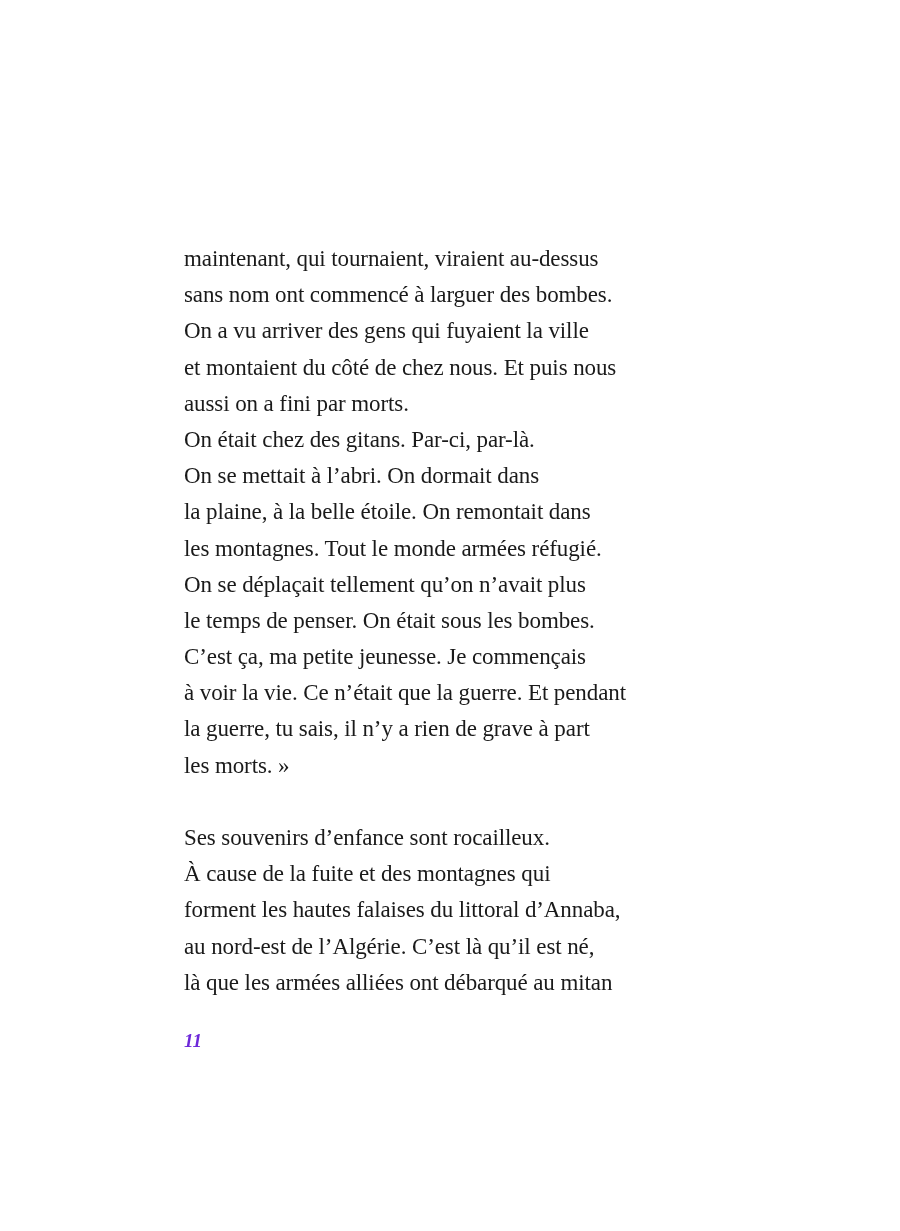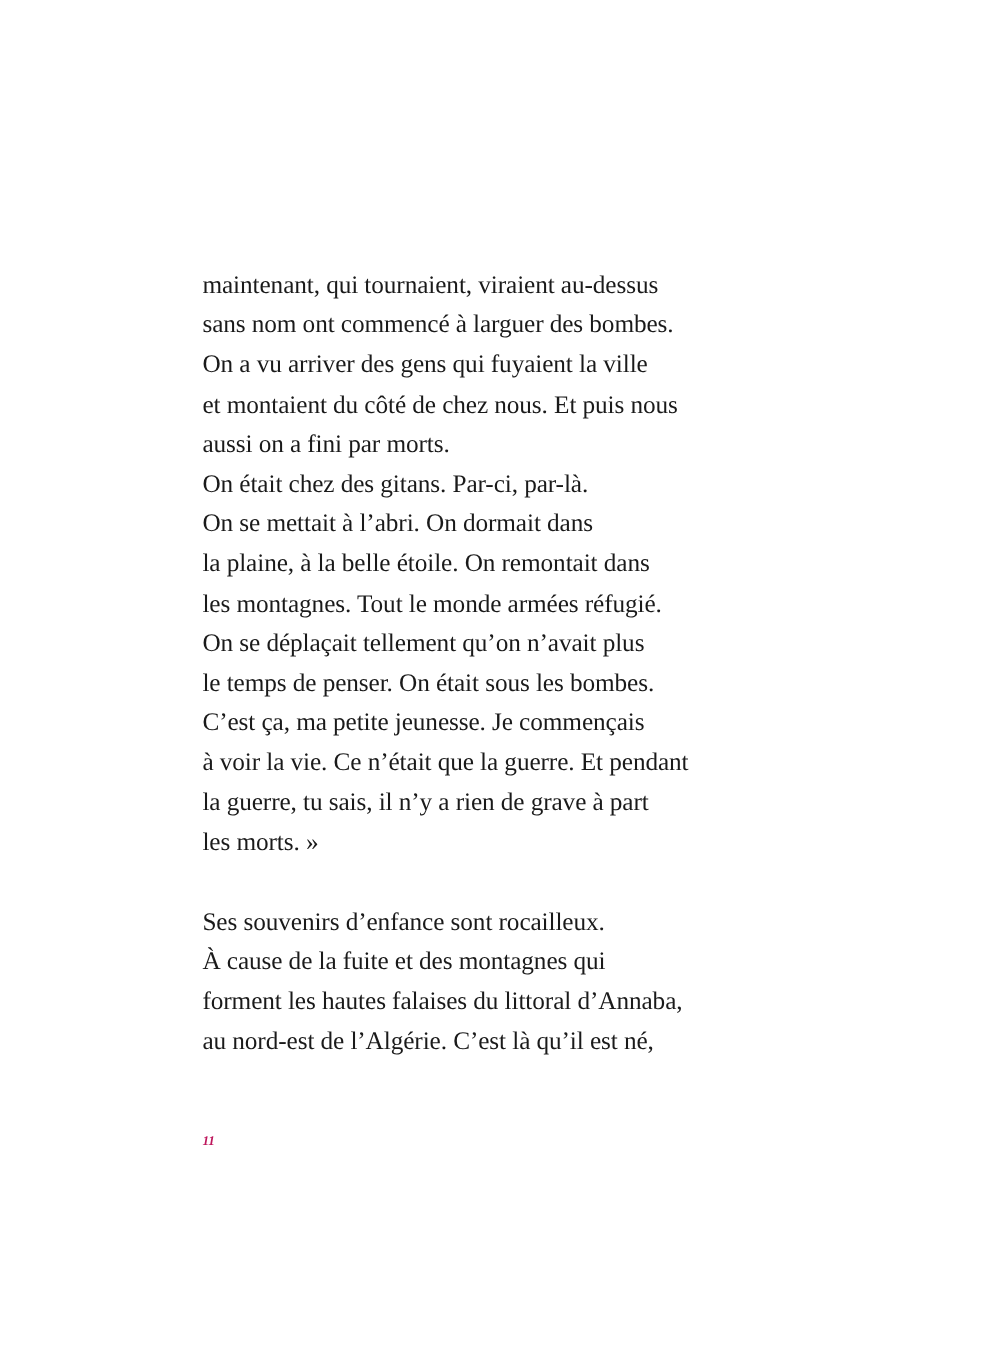--- a/index.html
+++ b/index.html
@@ -18,22 +18,22 @@
     }
     .line { white-space: nowrap; display: block; height: 36.2px; }
     .para-gap { height: 36.2px; }
     .page-number {
       position: absolute;
       left: 184px;
       top: 1030px;
       font-family: "Liberation Serif", "DejaVu Serif", serif;
       font-style: italic;
       font-weight: bold;
-      font-size: 12px;
-      color: #be185d;
+      font-size: 19px;
+      color: #6d28d9;
     }
   </style>
 </head>
 <body>
 
 <div class="page-text">
   <div>
     <span class="line">maintenant, qui tournaient, viraient au-dessus</span>
     <span class="line">sans nom ont commencé à larguer des bombes.</span>
     <span class="line">On a vu arriver des gens qui fuyaient la ville</span>
@@ -49,16 +49,17 @@
     <span class="line">à voir la vie. Ce n’était que la guerre. Et pendant</span>
     <span class="line">la guerre, tu sais, il n’y a rien de grave à part</span>
     <span class="line">les morts. »</span>
   </div>
   <div class="para-gap"></div>
   <div>
     <span class="line">Ses souvenirs d’enfance sont rocailleux.</span>
     <span class="line">À cause de la fuite et des montagnes qui</span>
     <span class="line">forment les hautes falaises du littoral d’Annaba,</span>
     <span class="line">au nord-est de l’Algérie. C’est là qu’il est né,</span>
+    <span class="line">là que les armées alliées ont débarqué au mitan</span>
   </div>
 </div>
 
 <div class="page-number">11</div>
 
 </body></html>

